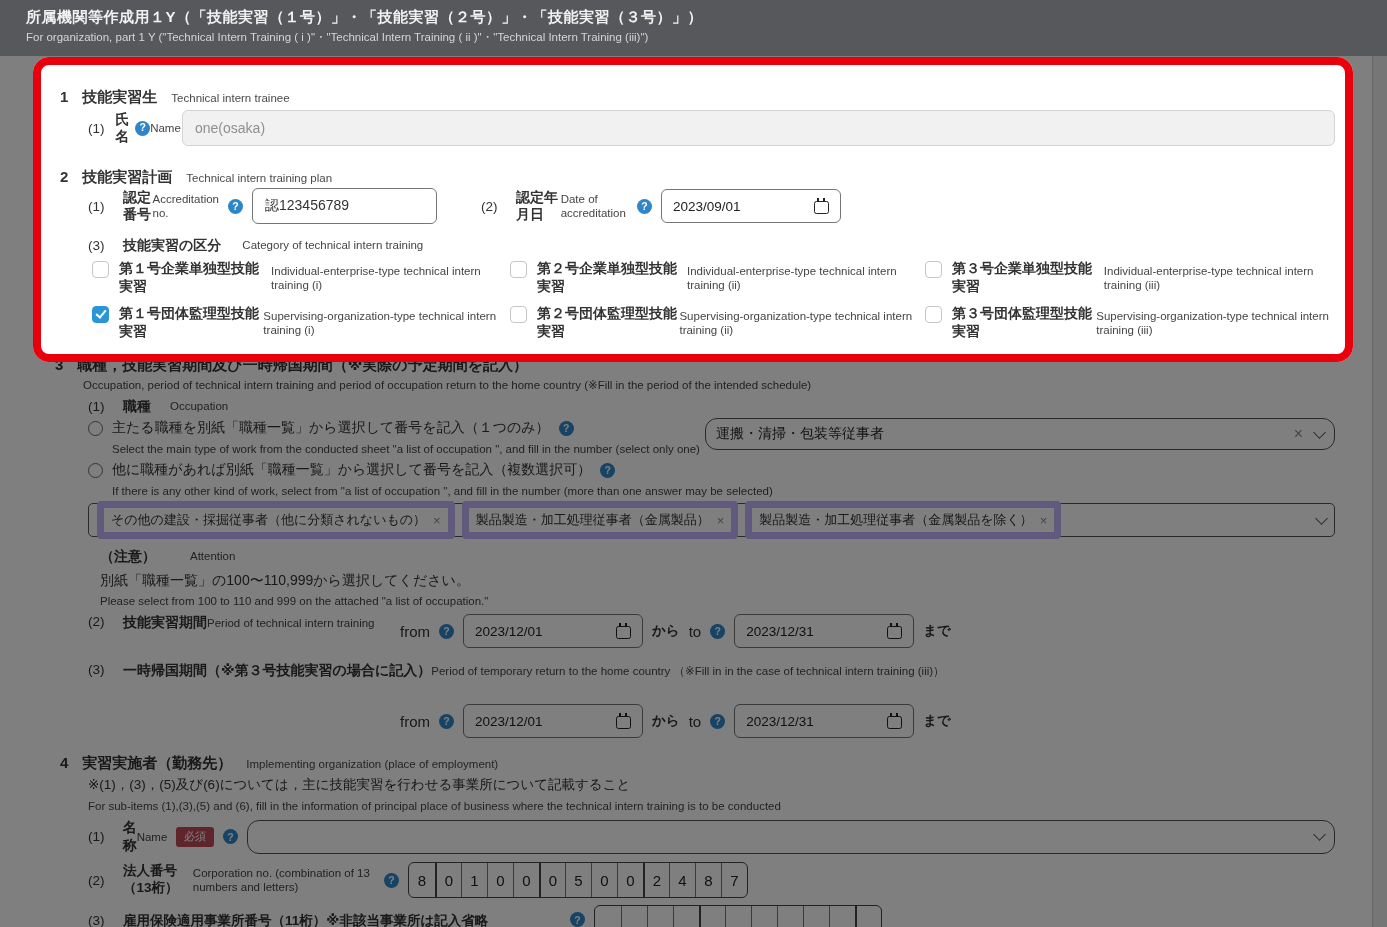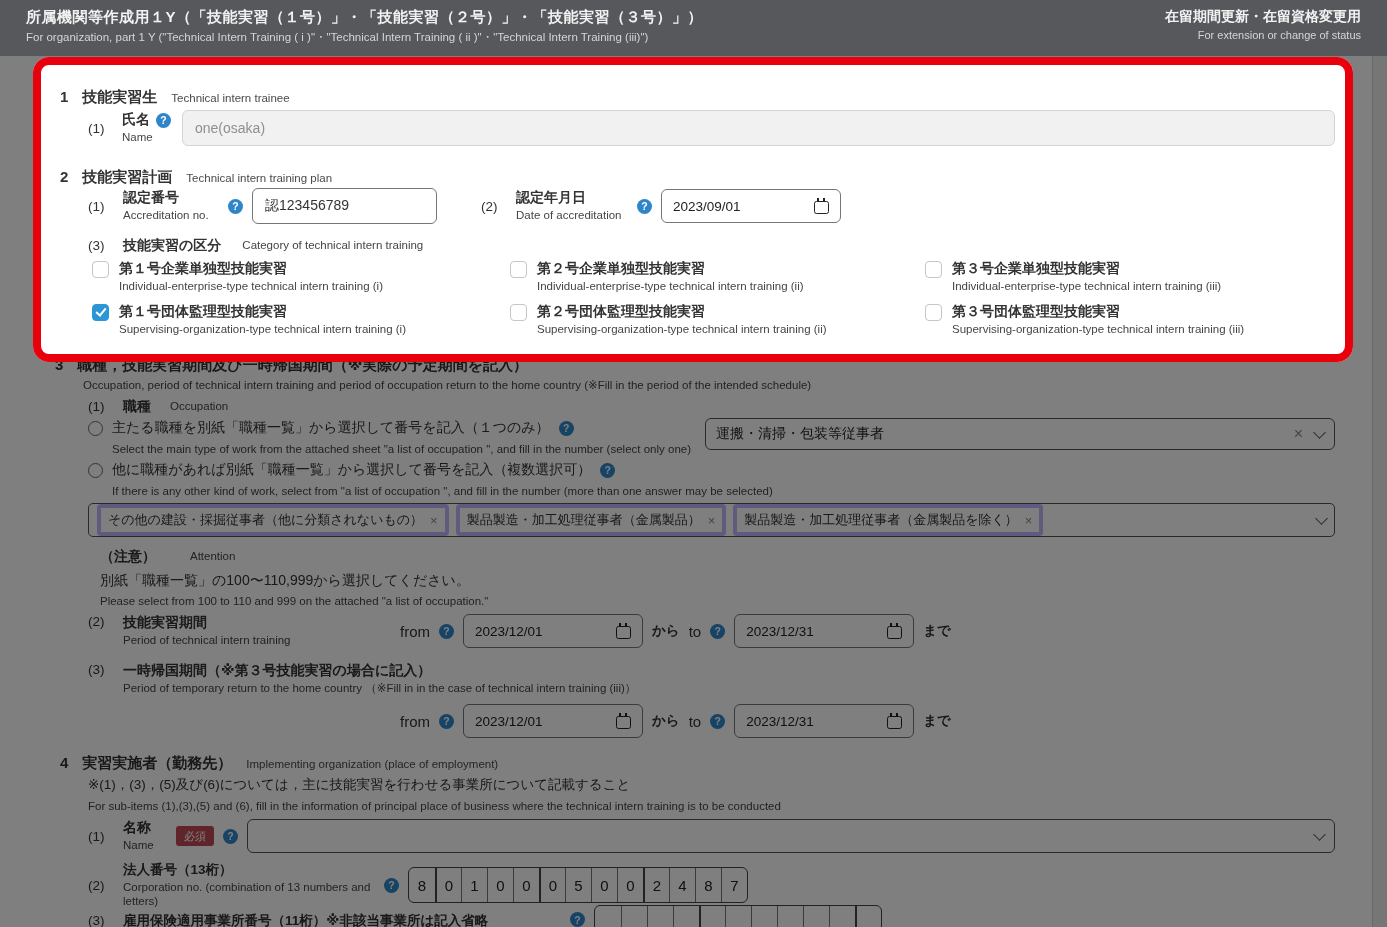--- a/index.html
+++ b/index.html
@@ -27,21 +27,21 @@
   }
   
   .page{position:absolute;top:56px;left:0;right:0;bottom:0;background:#fff;z-index:1;}
   .abs{position:absolute;}
   .flex{display:flex;align-items:center;}
   .sec-title{display:flex;align-items:baseline;gap:14px;}
   .sec-num{font-size:15px;font-weight:bold;color:#333;}
   .sec-jp{font-size:15px;font-weight:bold;color:#333;}
   .sec-en{font-size:11.5px;color:#4a4a4a;}
   .no{font-size:13.5px;color:#333;width:26px;flex:none;}
-  .lblblock{display:flex;flex-direction:column;justify-content:center;}
+  .lblblock{display:flex;flex-direction:row;justify-content:center;align-items:center;}
   .lbl-jp{font-size:14px;font-weight:bold;color:#333;line-height:1.25;}
   .lbl-en{font-size:11.5px;color:#454545;margin-top:2px;line-height:1.2;}
   .help{width:15px;height:15px;flex:none;border-radius:50%;background:#2e86c9;color:#fff;
     display:inline-flex;align-items:center;justify-content:center;cursor:pointer;}
   .help:before{content:"?";font-size:10.5px;font-weight:bold;}
   input.txt{height:34px;border:1px solid #767676;border-radius:6px;padding:0 12px;
     font-size:14px;color:#333;font-family:inherit;box-sizing:border-box;background:#fff;}
   input.txt:disabled{background:#f1f1f1;border-color:#d4d4d4;color:#8f8f8f;}
   .dateinput{display:flex;align-items:center;justify-content:space-between;width:180px;height:34px;
     border:1px solid #767676;border-radius:6px;padding:0 11px;box-sizing:border-box;background:#fff;
@@ -57,26 +57,26 @@
   .cb{width:17px;height:17px;flex:none;border:1px solid #c6c6c6;border-radius:4px;background:#fff;margin-top:1px;box-sizing:border-box;}
   .cb.checked{background:#2b96d6;border-color:#2b96d6;}
   .cb.checked:after{content:"";display:block;width:4px;height:8px;border:solid #fff;border-width:0 2px 2px 0;
     transform:rotate(40deg);margin:1px 0 0 5px;}
   .cbitem .lbl-en{font-weight:normal;}
   
   .radio{width:15px;height:15px;flex:none;border:1.6px solid #6a6a6a;border-radius:50%;background:#fff;box-sizing:border-box;cursor:pointer;}
   .radioline{display:flex;align-items:center;gap:9px;}
   .radioline .r-jp{font-size:14px;color:#333;}
   
-  .selectbox{display:flex;align-items:center;border:1.5px solid #555;border-radius:6px;height:32px;
+  .selectbox{display:flex;align-items:center;border:1.5px solid #555;border-radius:12px;height:32px;
     box-sizing:border-box;background:#fff;padding:0 10px;cursor:pointer;}
   .selectbox .val{flex:1;font-size:14px;color:#222;white-space:nowrap;overflow:hidden;}
   .tagbar{display:flex;align-items:center;gap:7px;border:1.5px solid #555;border-radius:5px;height:34px;
     box-sizing:border-box;background:#fff;padding:0 8px;}
-  .tag{display:flex;align-items:center;gap:7px;border:4px solid #c4b5fd;border-radius:4px;height:24px;
+  .tag{display:flex;align-items:center;gap:7px;border:7px solid #c4b5fd;border-radius:4px;height:24px;
     padding:0 7px;font-size:13px;color:#333;background:#fff;white-space:nowrap;}
   .tag .xicon{font-size:13px;}
   .tagbar .chev{margin-left:auto;}
   
   .fromto{display:flex;align-items:center;gap:9px;}
   .ft-lbl{font-size:15px;color:#333;}
   .ft-jp{font-size:13.5px;font-weight:bold;color:#333;}
   
   .req{background:#c04a55;color:#fff;font-size:11px;padding:2.5px 8px;border-radius:3px;flex:none;}
   
@@ -88,24 +88,20 @@
   
   .scrollbar{position:absolute;top:56px;right:0;bottom:0;width:14px;background:#ececec;border-left:1px solid #d0d0d0;z-index:1;}
 </style>
 </head>
 <body>
 
 <div class="header">
   <div>
     <div class="t-jp">所属機関等作成用１Y（「技能実習（１号）」・「技能実習（２号）」・「技能実習（３号）」）</div>
     <div class="t-en">For organization, part 1 Y ("Technical Intern Training ( i )"・"Technical Intern Training ( ii )"・"Technical Intern Training (iii)")</div>
-  </div>
-  <div class="right">
-    <div class="r-jp">在留期間更新・在留資格変更用</div>
-    <div class="r-en">For extension or change of status</div>
   </div>
 </div>
 
 <div class="page">
 
   <div class="abs sec-title" style="top:32px;left:60px;">
     <span class="sec-num">1</span>
     <span class="sec-jp">技能実習生</span>
     <span class="sec-en">Technical intern trainee</span>
   </div>
@@ -212,21 +208,21 @@
     <span class="no">(1)</span>
     <span class="lbl-jp">職種</span>
     <span class="lbl-en" style="margin:0 0 0 10px;">Occupation</span>
   </div>
 
   <div class="abs radioline" style="top:363px;left:88px;">
     <span class="radio"></span>
     <span class="r-jp">主たる職種を別紙「職種一覧」から選択して番号を記入（１つのみ）</span>
     <span class="help"></span>
   </div>
-  <div class="abs lbl-en" style="top:385px;left:112px;">Select the main type of work from the attached sheet "a list of occupation ", and fill in the number (select only one)</div>
+  <div class="abs lbl-en" style="top:385px;left:112px;">Select the main type of work from the conducted sheet "a list of occupation ", and fill in the number (select only one)</div>
 
   <div class="abs selectbox" style="top:362px;left:705px;width:630px;">
     <span class="val">運搬・清掃・包装等従事者</span>
     <span class="xicon">×</span>
     <span style="width:12px;"></span>
     <span class="chev"></span>
   </div>
 
   <div class="abs radioline" style="top:405px;left:88px;">
     <span class="radio"></span>

